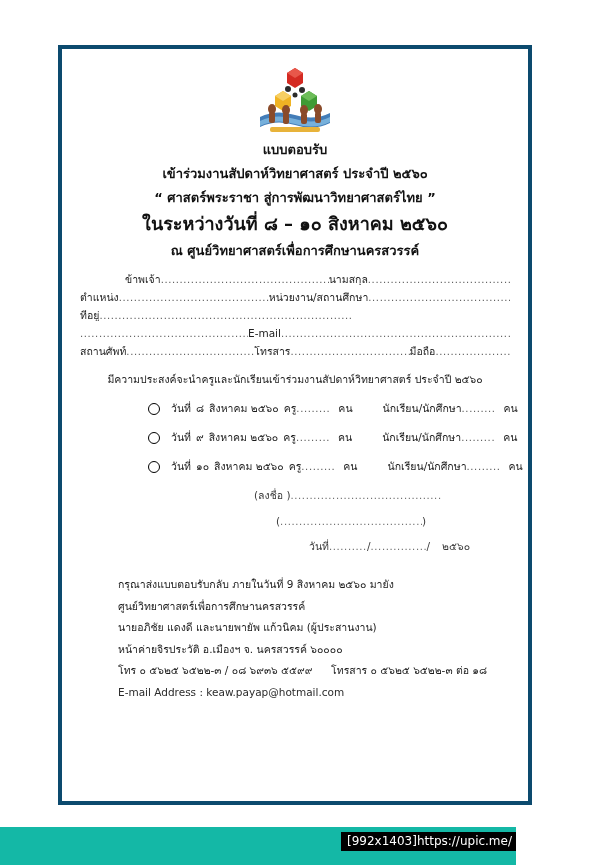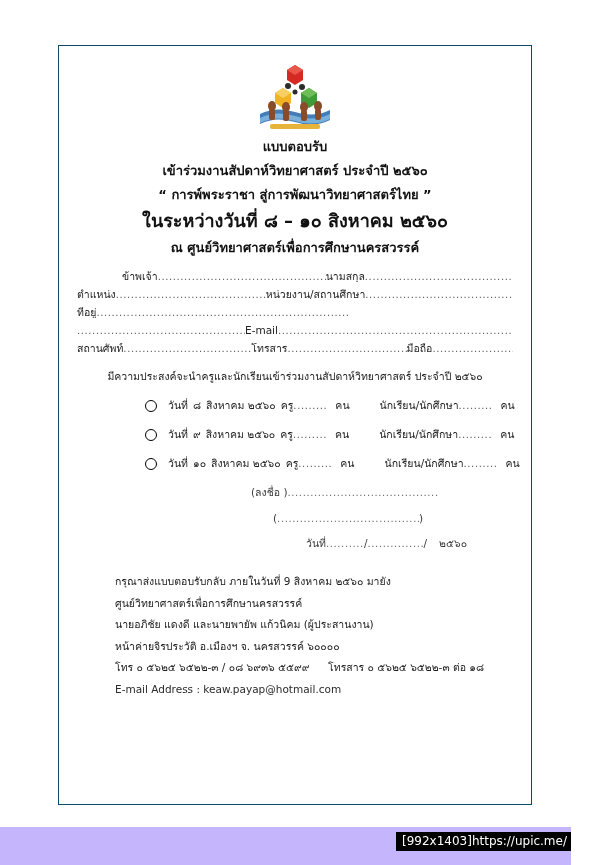--- a/index.html
+++ b/index.html
@@ -23,21 +23,21 @@
     height: 827px;
     background: #ffffff;
   }
 
   #doc-frame {
     position: absolute;
     left: 58px;
     top: 45px;
     width: 474px;
     height: 760px;
-    border: 1px solid #0c4a6e;
+    border: 4px solid #0c4a6e;
     box-sizing: border-box;
     background: #ffffff;
   }
 
   #doc-inner {
     position: absolute;
     left: 0; top: 0;
     width: 100%;
     height: 100%;
     box-sizing: border-box;
@@ -165,23 +165,23 @@
   }
   .footer-row { margin-bottom: 11px; white-space: nowrap; }
   .footer-row.email { color:#2a2a2a; }
   .sp-wide { display:inline-block; width:12px; }
 
   
   #watermark-bar {
     position: absolute;
     left: 0;
     top: 827px;
-    width: 571px;
+    width: 516px;
     height: 38px;
-    background: #c4b5fd;
+    background: #14b8a6;
   }
   #watermark-tag {
     position: absolute;
     right: 0;
     top: 5px;
     background: #000000;
     color: #ffffff;
     font-family: "DejaVu Sans", "Liberation Sans", sans-serif;
     font-size: 12px;
     line-height: 16px;
@@ -227,21 +227,21 @@
               <rect x="59" y="47" width="6" height="11" rx="2"></rect>
             </g>
 
             <rect x="14" y="62" width="50" height="5" rx="2" fill="#e8b33a"></rect>
           </svg>
         </span>
       </div>
 
       <div class="heading h-main">แบบตอบรับ</div>
       <div class="heading h-line2">เข้าร่วมงานสัปดาห์วิทยาศาสตร์ ประจำปี ๒๕๖๐</div>
-      <div class="heading h-line3">“ การพ์พระราชา  สู่การพัฒนาวิทยาศาสตร์ไทย ”</div>
+      <div class="heading h-line3">“ ศาสตร์พระราชา  สู่การพัฒนาวิทยาศาสตร์ไทย ”</div>
       <div class="heading h-line4">ในระหว่างวันที่  ๘ – ๑๐  สิงหาคม  ๒๕๖๐</div>
       <div class="heading h-line5">ณ ศูนย์วิทยาศาสตร์เพื่อการศึกษานครสวรรค์</div>
 
       <div id="fields-block">
 
         <div class="field-row">
           <span class="f-indent"></span>
           <span class="f-label">ข้าพเจ้า</span>
           <span class="dots w-a">........................................................</span>
           <span class="f-label">นามสกุล</span>

